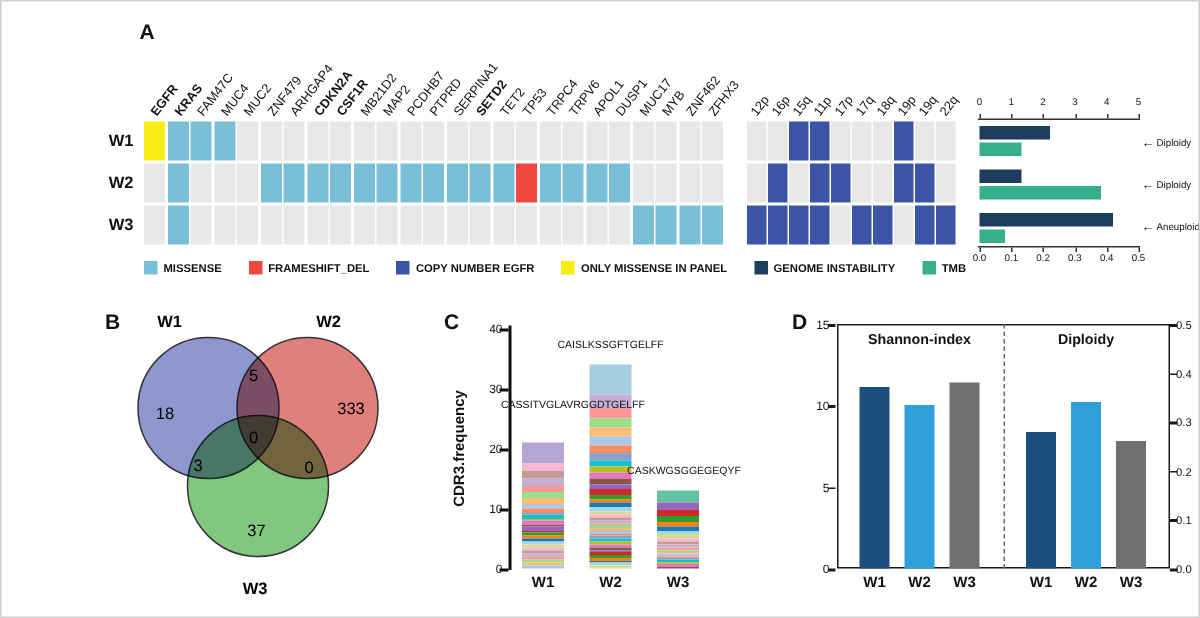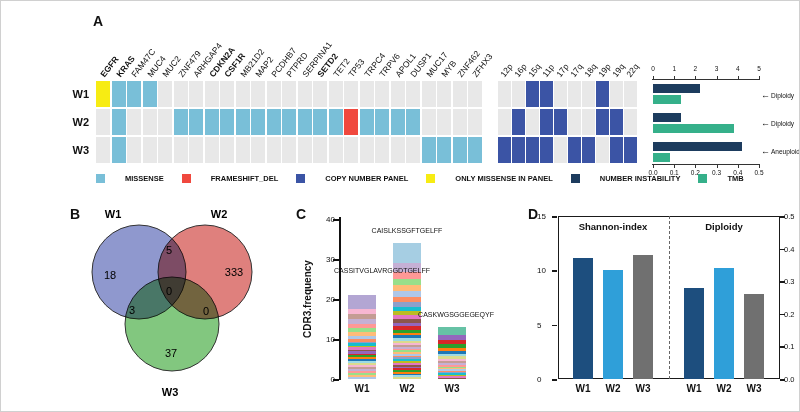--- a/index.html
+++ b/index.html
@@ -26,42 +26,42 @@
   .hl{position:absolute;height:1px;background:#333}
   #gi-rows{position:absolute;left:652px;top:80px;width:106px}
   .gi-row{height:26px;margin-bottom:2px}
   .gi-bar{height:9px}
   .gi-bar:first-child{margin-top:3px;margin-bottom:2px}
   #gi-ploidy{position:absolute;left:760px;top:80px;width:40px}
   .ploidy{height:28px;display:flex;align-items:center;gap:1px;font-size:6.5px;white-space:nowrap}
   .arrow{font-size:9px;line-height:1}
   
   #legend-a{position:absolute;left:95px;top:173px;display:flex;gap:18px;align-items:center}
-  .lg-item{display:flex;align-items:center;gap:20px}
+  .lg-item{display:flex;align-items:center;gap:4px}
   .lg-sw{width:9px;height:9px}
   .lg-lb{font-size:7.5px;font-weight:bold}
   
   #venn{position:absolute;left:78px;top:203px}
   #venn circle{mix-blend-mode:multiply;fill-opacity:.85;stroke:#333;stroke-width:1}
   .vset{font-size:11px;font-weight:bold}
   .vnum{font-size:11px}
   
   #c-ylabel{position:absolute;left:306px;top:298px;transform:translate(-50%,-50%) rotate(-90deg);font-weight:bold;font-size:10px;white-space:nowrap}
   #c-axis{position:absolute;left:338px;top:216px;width:1.5px;height:163px;background:#111}
   .ytick{position:absolute;left:318px;width:16px;text-align:right;font-size:8px}
   .ytickmark{position:absolute;left:332px;width:6px;height:1.5px;background:#111}
   .cbar{position:absolute;display:flex;flex-direction:column-reverse;width:28px}
   .seg{width:100%}
   .cat{position:absolute;top:382px;transform:translateX(-50%);font-weight:bold;font-size:10px}
   .anno{position:absolute;transform:translateX(-50%);font-size:7px;white-space:nowrap}
   .overlay{position:absolute;inset:0;pointer-events:none}
   
   #d-box{position:absolute;left:557px;top:215px;width:222px;height:163px;border:1.5px solid #1a1a1a}
   #d-divider{position:absolute;left:668px;top:215px;height:163px;border-left:1px dashed #666}
-  .dtick-l{position:absolute;left:536px;width:16px;text-align:left;font-size:8px}
+  .dtick-l{position:absolute;left:536px;width:16px;text-align:right;font-size:8px}
   .dtick-r{position:absolute;left:783px;font-size:7.5px}
   .dtickmark{position:absolute;width:5px;height:1.5px;background:#1a1a1a}
   .dtitle{position:absolute;top:220px;transform:translateX(-50%);font-weight:bold;font-size:9.5px;white-space:nowrap}
   .dbar{position:absolute;width:20px}
 </style>
 </head>
 <body>
 
 <div id="fig">
 
@@ -299,29 +299,29 @@
       <div class="lg-item">
         <div class="lg-sw" style="background: rgb(121, 191, 216);"></div>
         <div class="lg-lb">MISSENSE</div>
       </div>
       <div class="lg-item">
         <div class="lg-sw" style="background: rgb(240, 72, 62);"></div>
         <div class="lg-lb">FRAMESHIFT_DEL</div>
       </div>
       <div class="lg-item">
         <div class="lg-sw" style="background: rgb(59, 84, 165);"></div>
-        <div class="lg-lb">COPY NUMBER PANEL</div>
+        <div class="lg-lb">COPY NUMBER EGFR</div>
       </div>
       <div class="lg-item">
         <div class="lg-sw" style="background: rgb(247, 236, 19);"></div>
         <div class="lg-lb">ONLY MISSENSE IN PANEL</div>
       </div>
       <div class="lg-item">
         <div class="lg-sw" style="background: rgb(29, 60, 94);"></div>
-        <div class="lg-lb">NUMBER INSTABILITY</div>
+        <div class="lg-lb">GENOME INSTABILITY</div>
       </div>
       <div class="lg-item">
         <div class="lg-sw" style="background: rgb(53, 176, 138);"></div>
         <div class="lg-lb">TMB</div>
       </div>
     </div>
 
   <svg id="venn" width="215" height="207" viewBox="0 0 215 207">
     <circle id="venn-c1" cx="60" cy="68" r="47" fill="#7b86c6"></circle>
     <circle id="venn-c2" cx="126" cy="68" r="47" fill="#d96a66"></circle>

